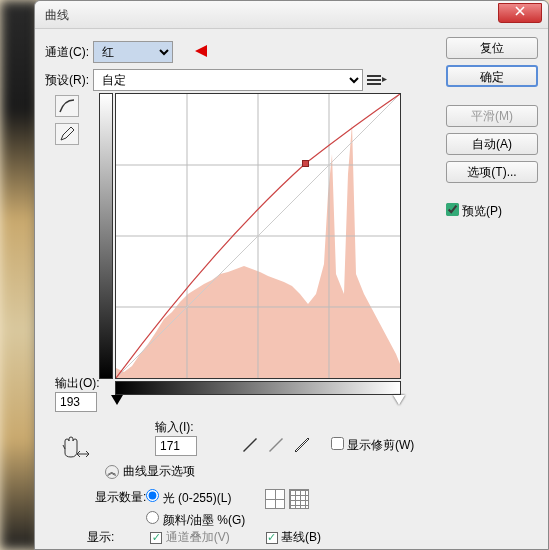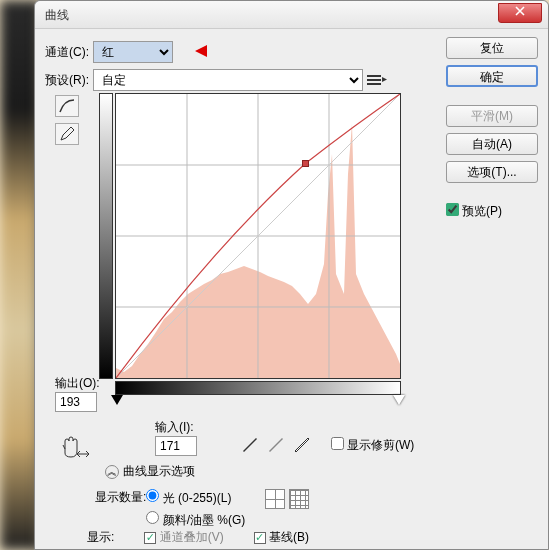--- a/index.html
+++ b/index.html
@@ -44,21 +44,21 @@
   .show-clip { position: absolute; left: 286px; top: 400px; display: flex; align-items: flex-start; gap: 3px; }
   .options-hdr { position: absolute; left: 60px; top: 426px; display: flex; align-items: center; gap: 4px; cursor: pointer; }
   .chev { width: 14px; height: 14px; border: 1px solid #888; border-radius: 7px; text-align: center; line-height: 12px; font-size: 10px; }
   .show-amount { position: absolute; left: 42px; top: 452px; display: flex; gap: 0; align-items: flex-start; margin-left: 8px; }
   .radio-col { display: flex; flex-direction: column; gap: 4px; }
   .grid-icons { display: flex; gap: 4px; margin-left: 20px; }
   .grid-ic { width: 20px; height: 20px; border: 1px solid #888; background: #fff; position: relative; }
   .grid-ic::before, .grid-ic::after { content: ''; position: absolute; background: #888; }
   .g4::before { left: 50%; top: 0; width: 1px; height: 100%; } .g4::after { top: 50%; left: 0; height: 1px; width: 100%; }
   .g16::before { left: 0; top: 0; width: 100%; height: 100%; background: linear-gradient(#888 1px, transparent 1px) 0 0/100% 5px, linear-gradient(90deg, #888 1px, transparent 1px) 0 0/5px 100%; }
-  .show-row { position: absolute; left: 42px; top: 492px; display: flex; gap: 10px; align-items: flex-start; }
+  .show-row { position: absolute; left: 42px; top: 492px; display: flex; gap: 16px; align-items: flex-start; }
   .check-col { display: flex; flex-direction: column; gap: 4px; padding-left: 20px; }
   .preview-chk { margin-top: 14px; display: flex; align-items: flex-start; gap: 3px; }
   .menu-icon { width: 18px; height: 14px; position: relative; cursor: pointer; }
   .menu-icon span { position: absolute; left: 0; width: 14px; height: 2px; background: #333; }
   .menu-icon span:nth-child(1){top:2px} .menu-icon span:nth-child(2){top:6px} .menu-icon span:nth-child(3){top:10px}
   .menu-icon::after { content: '▸'; position: absolute; right: -2px; top: 0; font-size: 10px; color: #333; }
   .inactive { color: #888; }
   input[type=checkbox] { accent-color: #3a7; }
   .checked-box { width:12px; height:12px; border:1px solid #666; background:#fff; display:inline-flex; align-items:center; justify-content:center; color:#3a7; font-size:11px; line-height:1; }
 </style>

